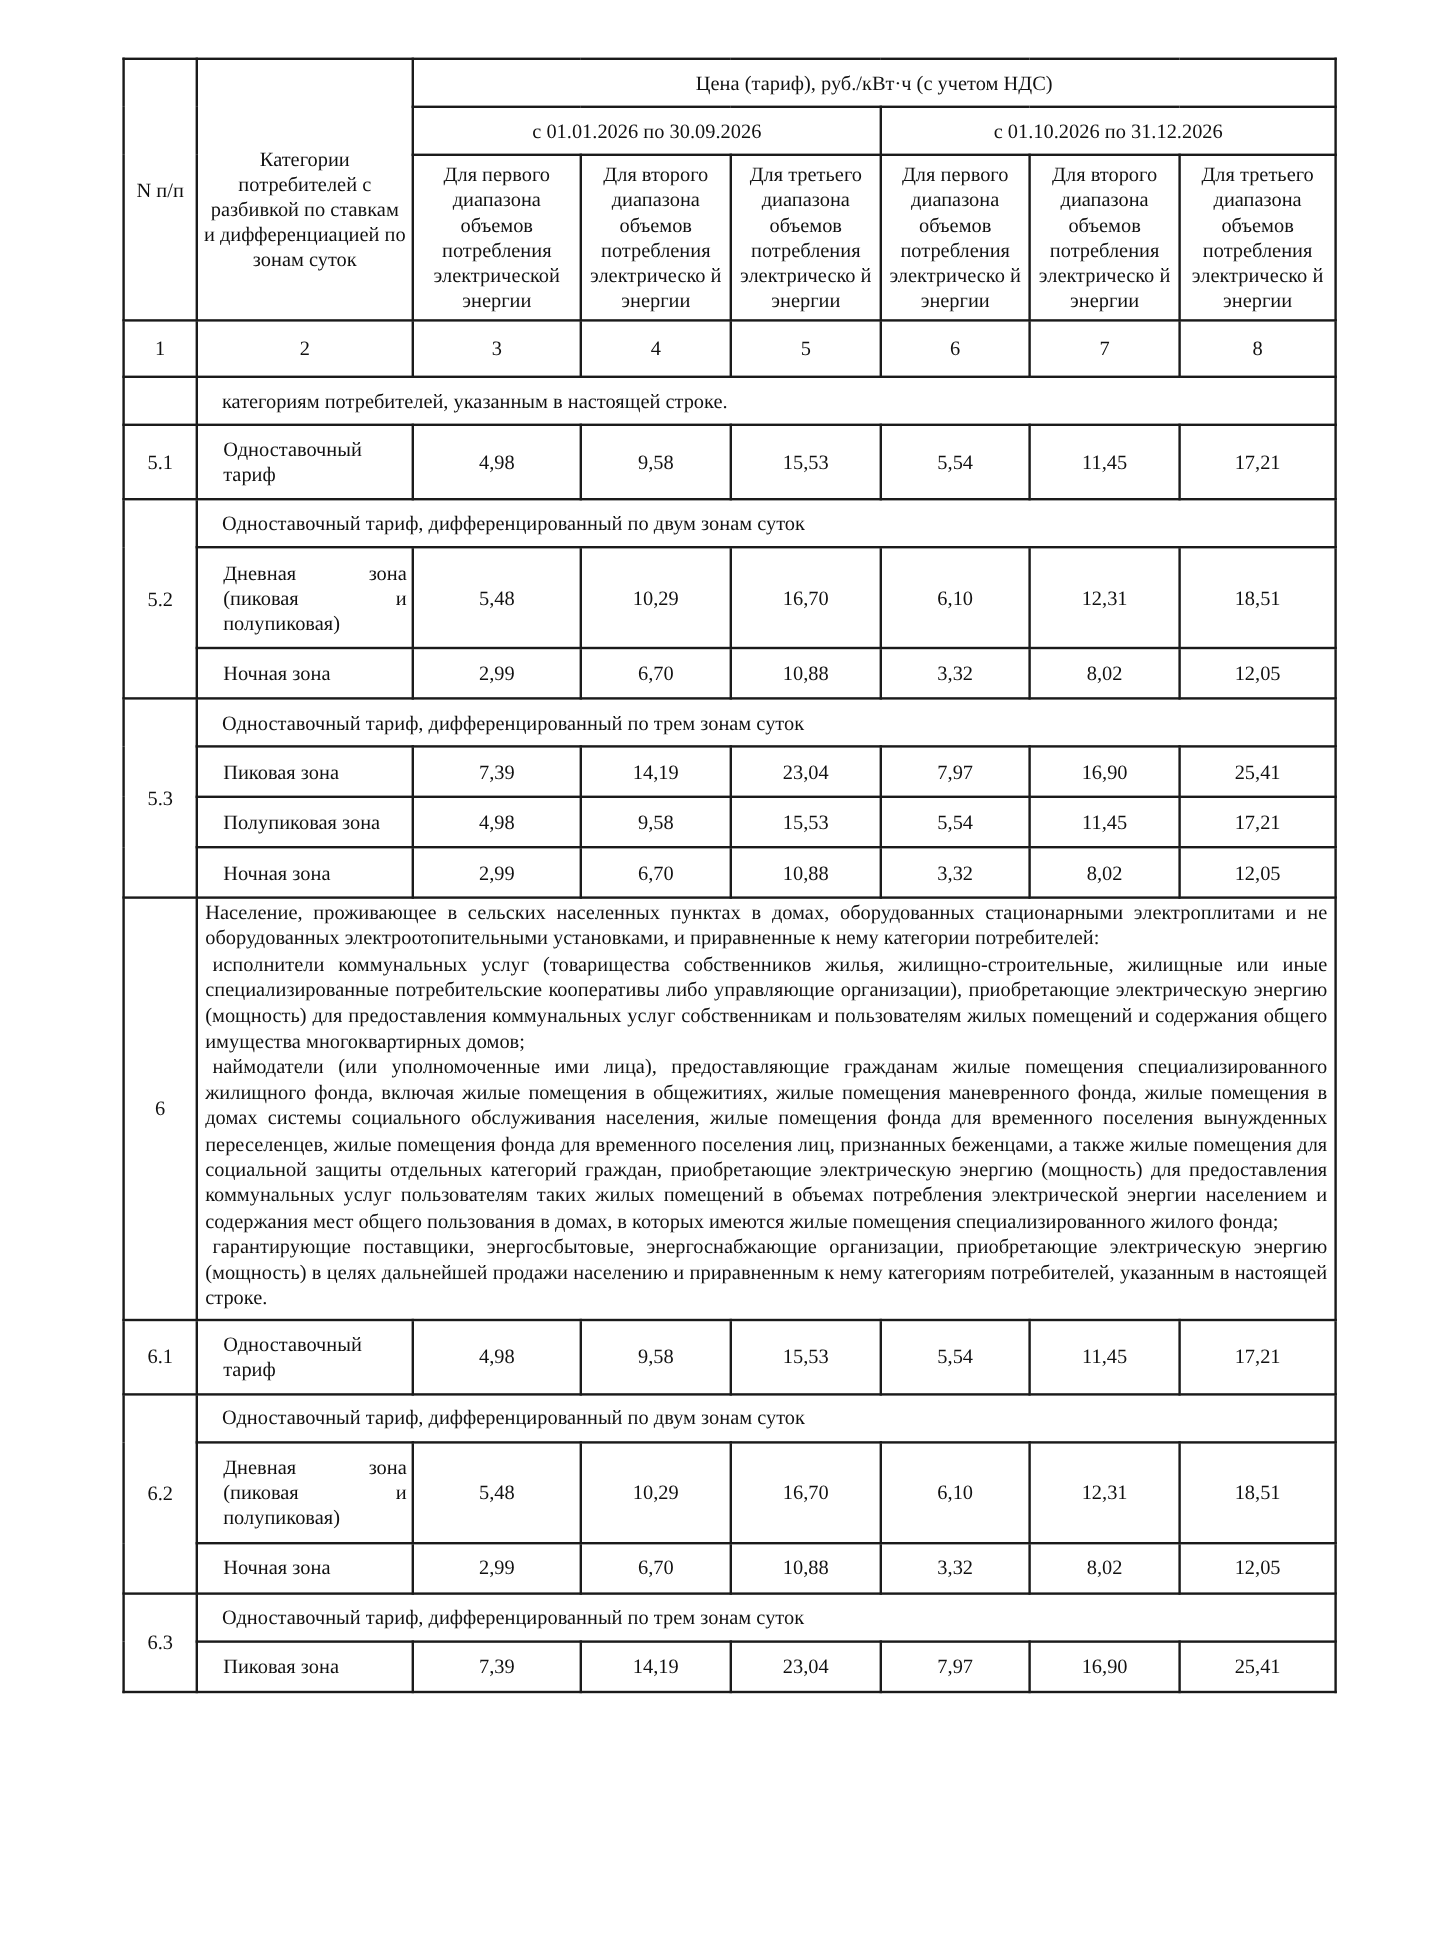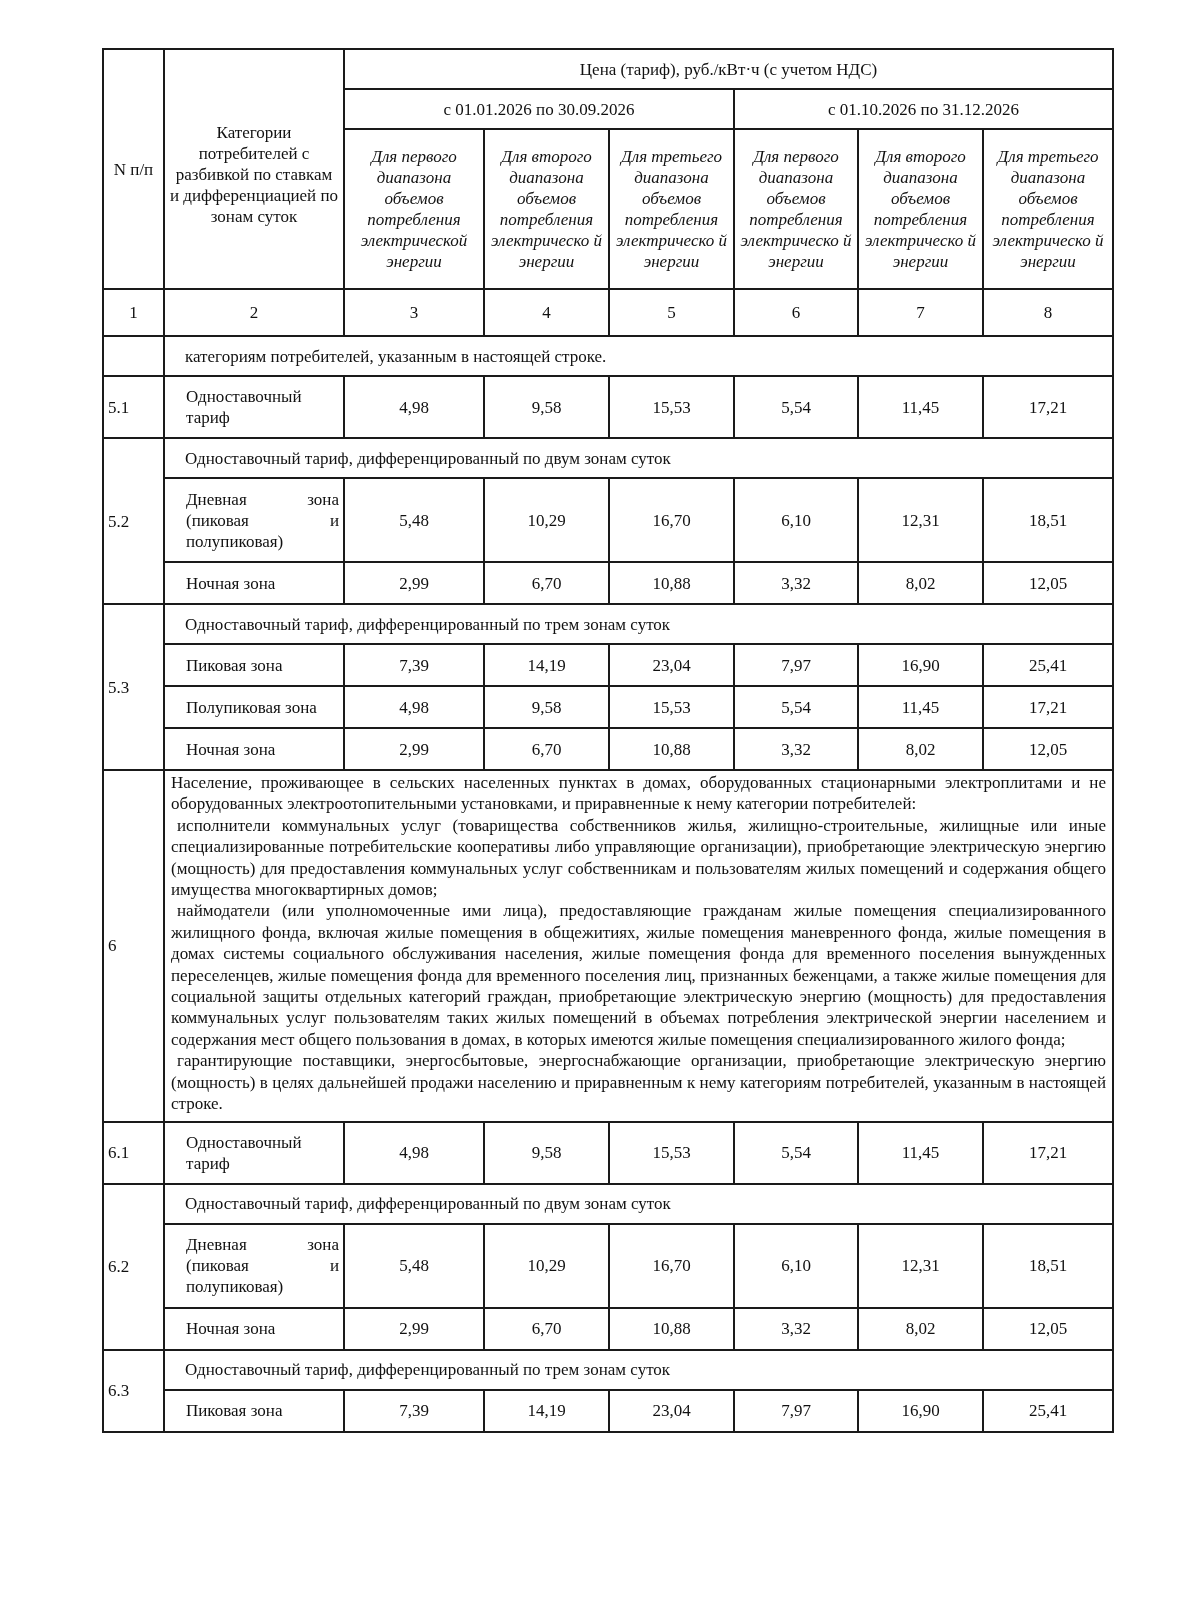--- a/index.html
+++ b/index.html
@@ -5,34 +5,34 @@
   html, body { margin: 0; padding: 0; background: #ffffff; }
   body { width: 1200px; height: 1623px; position: relative; overflow: hidden;
          font-family: "Liberation Serif", "DejaVu Serif", serif; color: #111; }
   .page { position: absolute; left: 102px; top: 48px; width: 1010px; }
   table { border-collapse: collapse; table-layout: fixed; width: 1010px; }
   td, th { border: 2px solid #1a1a1a; font-weight: normal; font-size: 17px;
            line-height: 21px; padding: 0 4px; vertical-align: middle; }
   th { text-align: center; }
   .hdr-top { height: 40px; }
   .hdr-period { height: 40px; border-radius: 10px; }
-  .hdr-band { height: 160px; line-height: 21.5px; font-style: italic; }
+  .hdr-band { height: 138px; line-height: 21.5px; }
   .num-row td { height: 45px; text-align: center; }
   .span-text { text-align: left; height: 38px; padding-left: 20px; }
   .label { text-align: left; padding-left: 21px; }
   .val { text-align: center; }
   .r-51 td { height: 60px; }
   .r-sub td.span-text { height: 38px; }
   .r-day td { height: 82px; }
   .r-night td { height: 40px; }
   .r-three td { height: 40px; }
   .long { text-align: justify; padding: 1px 6px 6px 6px; line-height: 21.4px; height: auto; }
   .long p { margin: 0; text-indent: 6px; }
   .long p.first { text-indent: 0; }
-  .idx { }
+  .idx { text-align: center; }
 </style>
 </head>
 <body>
 
 <div class="page">
 <table>
   <colgroup>
     <col style="width:61px">
         <col style="width:180px">
         <col style="width:140px">

